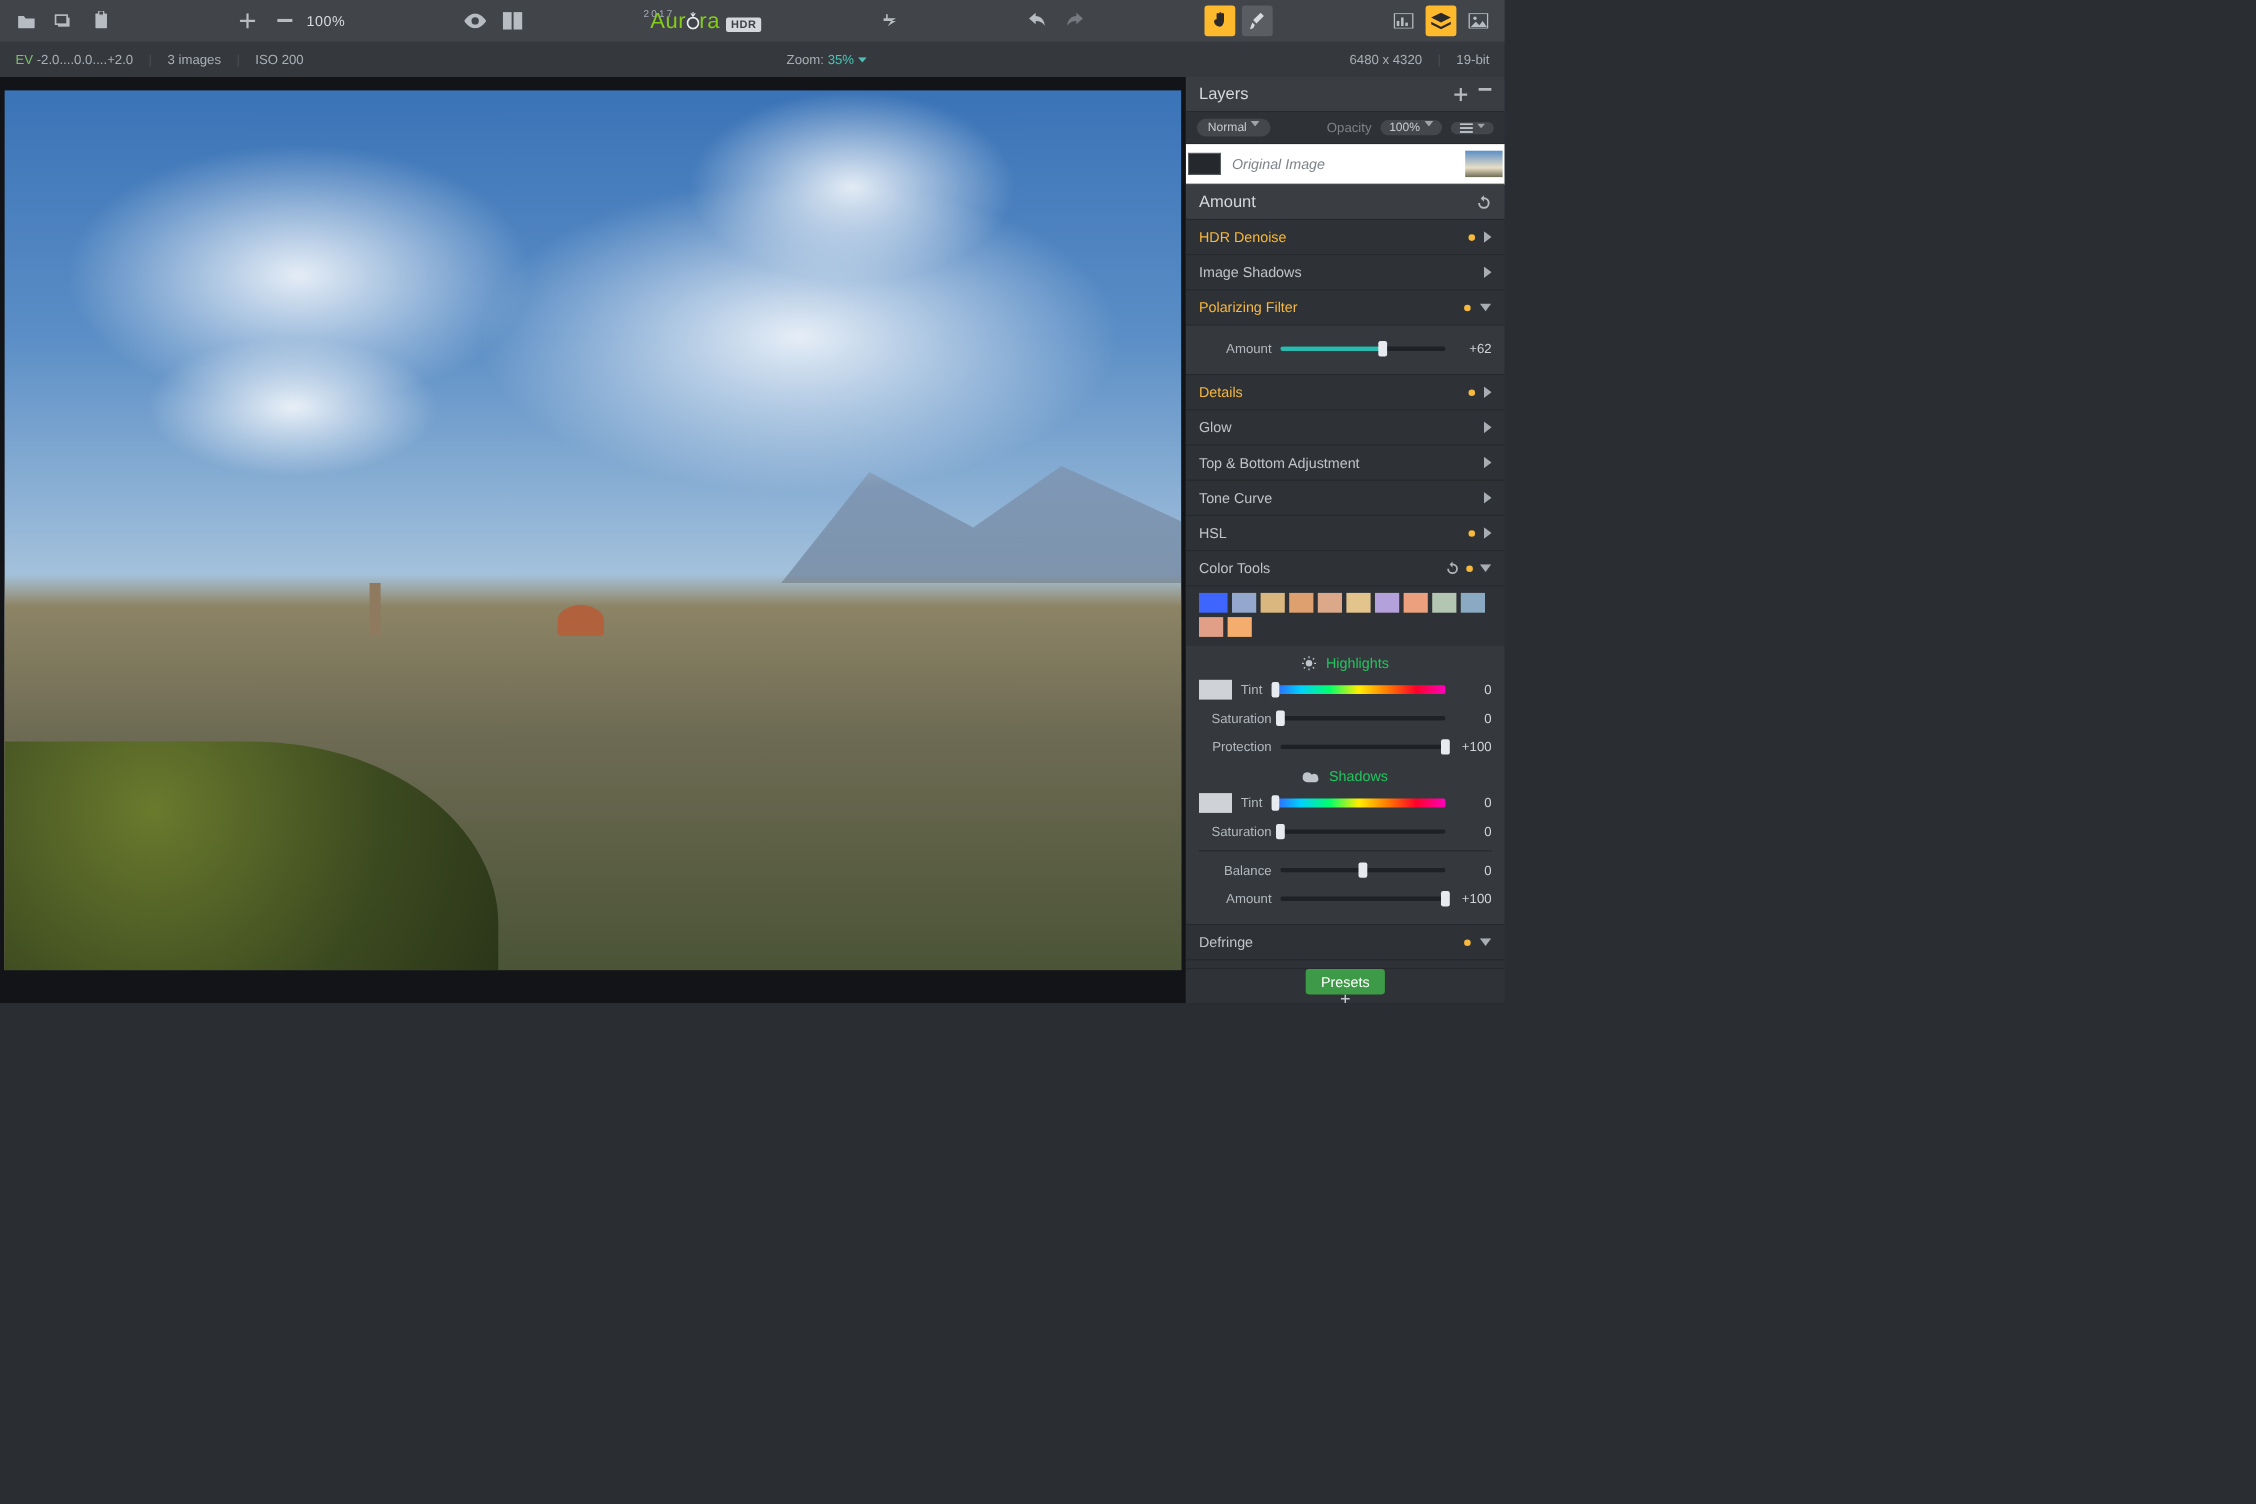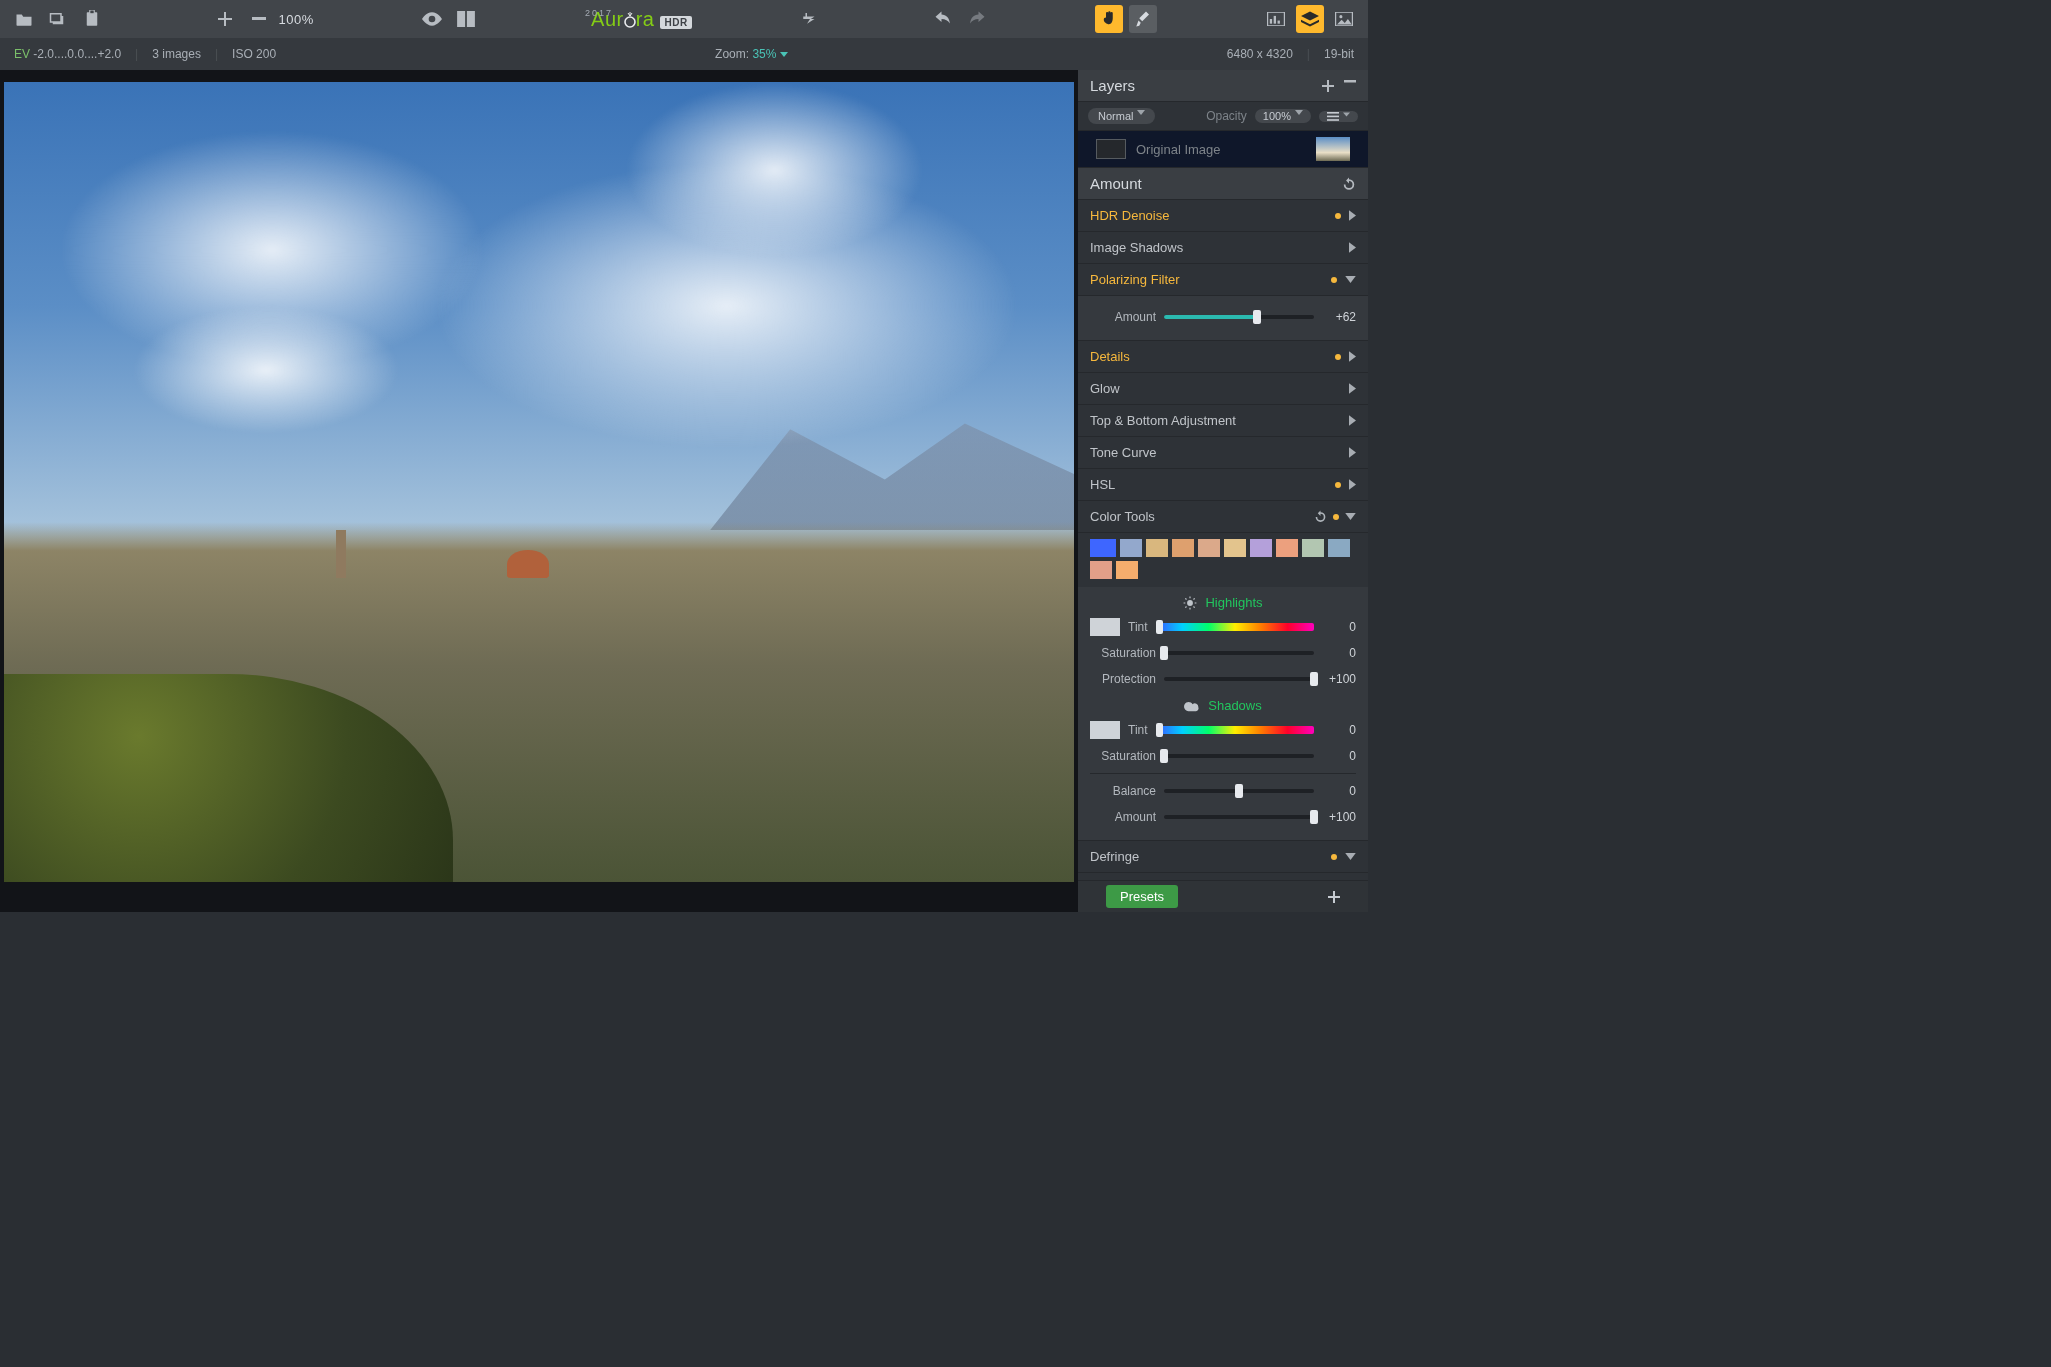--- a/index.html
+++ b/index.html
@@ -47,21 +47,21 @@
 .grove { position: absolute; left: 0; bottom: 0; width: 42%; height: 26%; background: radial-gradient(circle at 30% 30%, #6a7a2d, #3c4a20 60%, #2b3619); border-top-right-radius: 50% 80%; }
 .mountain { position: absolute; right: 0; bottom: 44%; width: 34%; height: 14%; background: linear-gradient(180deg, #7c8aa0, #5e6e86); clip-path: polygon(0 100%, 22% 10%, 48% 55%, 70% 5%, 100% 50%, 100% 100%); opacity: .55; }
 
 
 .rpanel { width: 290px; background: #2e3237; display: flex; flex-direction: column; font-size: 13px; overflow: hidden; }
 .panel-header { height: 32px; background: #3a3e43; display: flex; align-items: center; padding: 0 12px; color: #d5d9de; font-size: 15px; border-bottom: 1px solid #25282c; }
 .panel-header .right-icons { margin-left: auto; display: flex; gap: 10px; fill: #b5bac0; }
 .layer-ctrl { display: flex; align-items: center; gap: 8px; padding: 6px 10px; background: #2e3237; border-bottom: 1px solid #25282c; }
 .pill { background: #44484d; border-radius: 10px; padding: 2px 10px; font-size: 11px; color: #c6cbd1; display: inline-flex; align-items: flex-start; gap: 4px; }
 .pill.small { padding: 1px 8px; }
-.layer-row { display: flex; align-items: center; gap: 10px; padding: 6px 18px; background: #0f172a; border-bottom: 1px solid #25282c; }
+.layer-row { display: flex; align-items: center; gap: 10px; padding: 6px 2px; background: #ffffff; border-bottom: 1px solid #25282c; font-style: italic; }
 .layer-swatch { width: 30px; height: 20px; background: #25282c; border: 1px solid #565b60; }
 .layer-thumb { width: 34px; height: 24px; margin-left: auto; background: linear-gradient(180deg, #5b8ec6 0%, #e9dfc6 65%, #6e6b54 100%); }
 .tool-hdr { display: flex; align-items: center; padding: 0 12px; height: 32px; border-bottom: 1px solid #25282c; cursor: pointer; }
 .tool-hdr.accent .tool-title { color: #f6b83d; }
 .tool-title { flex: 1; font-size: 13px; }
 .dot { width: 6px; height: 6px; border-radius: 50%; background: #f6b83d; margin-right: 8px; }
 .chev { fill: #a8adb3; }
 .tool-body { background: #35393e; padding: 8px 12px 10px; border-bottom: 1px solid #25282c; }
 .slider-row { display: flex; align-items: center; gap: 8px; height: 26px; }
 .slider-row .lbl { width: 66px; text-align: right; font-size: 12px; color: #b3b8be; }
@@ -70,21 +70,21 @@
 .track .fill { position: absolute; left: 0; top: 0; bottom: 0; border-radius: 2px; }
 .track .knob { position: absolute; width: 8px; height: 14px; background: #e7eaee; top: -5px; border-radius: 2px; transform: translateX(-50%); }
 .swatches { display: flex; gap: 4px; padding: 6px 12px 8px; flex-wrap: wrap; }
 .swatch { width: 22px; height: 18px; }
 .swatch.wide { width: 26px; }
 .subhdr { display: flex; align-items: center; justify-content: center; gap: 8px; padding: 6px 0 4px; color: #22c55e; }
 .subhdr .sicon { fill: #bfc4ca; }
 .color-well { width: 30px; height: 18px; background: #cfd3d8; }
 .rainbow { flex: 1; height: 8px; border-radius: 2px; background: linear-gradient(90deg, #3b52ff, #00d0ff, #00ff6a, #ffee00, #ff7a00, #ff002b, #ff00bc); position: relative; }
 .rainbow .knob { position: absolute; width: 7px; height: 14px; background: #e7eaee; top: -3px; left: 0; border-radius: 2px; }
-.presets { height: 32px; background: #2f3337; display: flex; align-items: center; padding: 0 28px; border-top: 1px solid #25282c; }
+.presets { height: 32px; background: #2f3337; display: flex; align-items: center; padding: 0 28px; border-top: 1px solid #25282c; flex-direction: column; }
 .presets .btn { background: #3d9a46; color: #fff; padding: 4px 14px; border-radius: 3px; font-size: 13px; }
 .tool-hdr .right-icons { display: flex; align-items: center; gap: 6px; }
 .tools-scroll { flex: 1; overflow-y: auto; }
 .tools-scroll::-webkit-scrollbar { width: 0; }
 .hline { height: 1px; background: #25282c; margin: 4px 0; }
 .muted { color: #7d8389; }
 </style>
 </head>
 <body>
 

